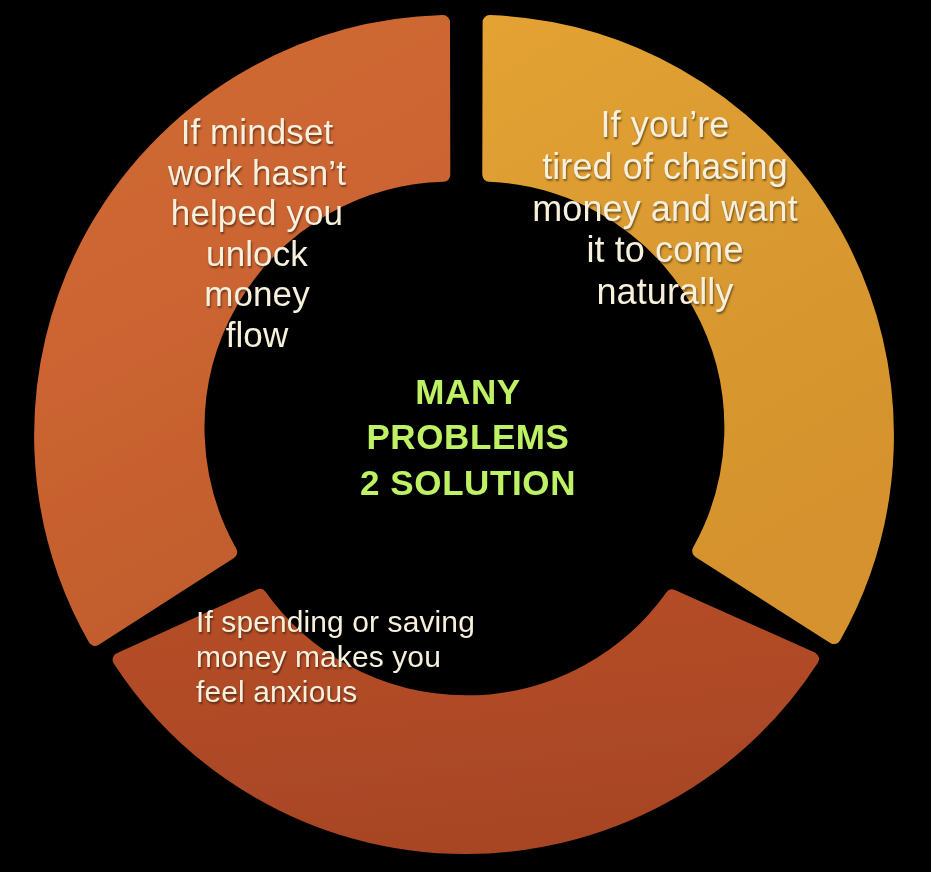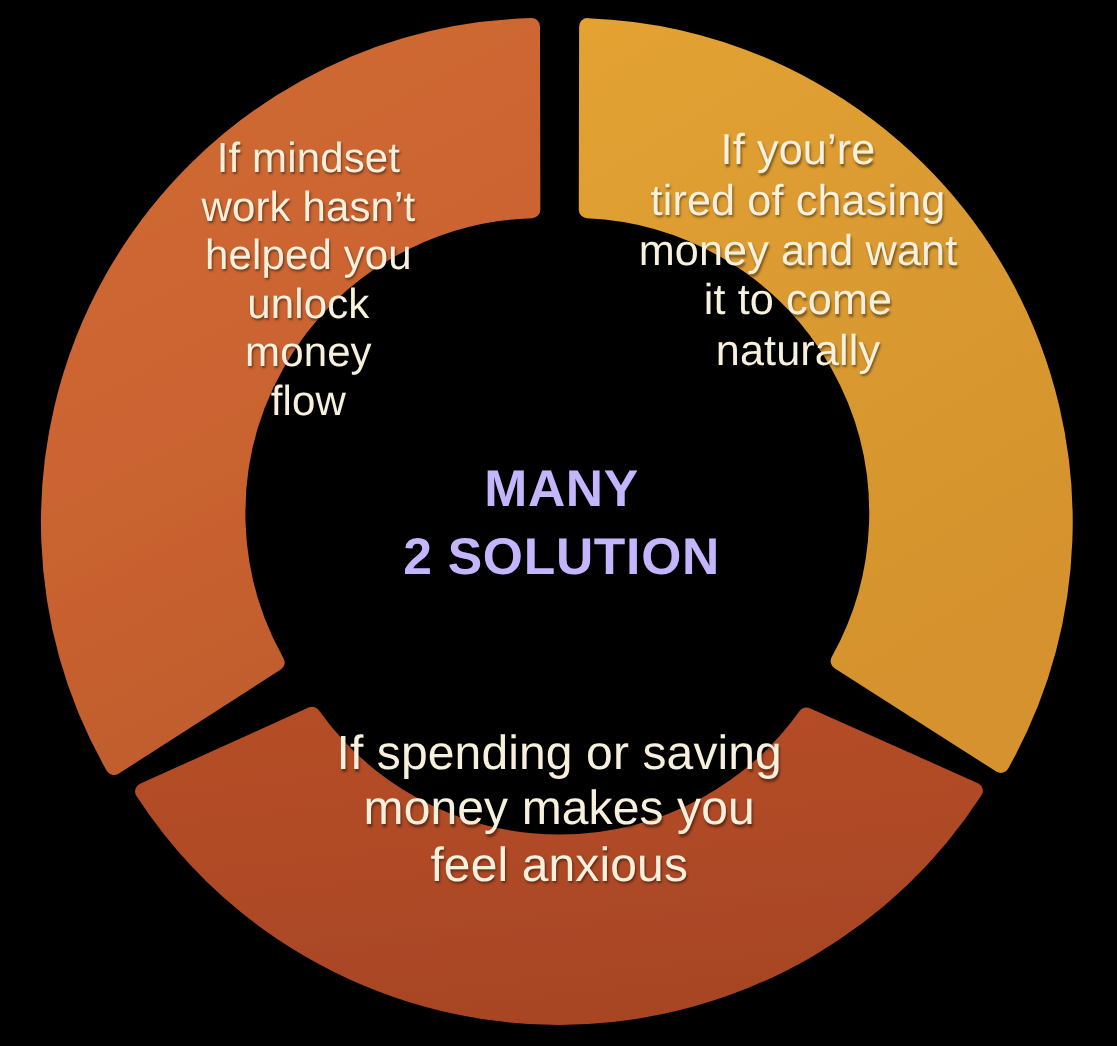--- a/index.html
+++ b/index.html
@@ -60,44 +60,43 @@
     top: 104px;
     width: 390px;
     font-size: 36px;
     text-align: center;
   }
 
   #label-bottom {
     left: 196px;
     top: 605px;
     width: 540px;
-    font-size: 40px;
-    text-align: center;
+    font-size: 30px;
   }
 
   
   #center-hub {
     position: absolute;
     left: 316px;
     top: 285px;
     width: 304px;
     height: 304px;
     border-radius: 50%;
     background: #000000;
     display: flex;
     flex-direction: column;
     align-items: center;
     justify-content: center;
     text-align: center;
   }
   #center-hub .hub-line {
-    color: #c4b5fd;
+    color: #bef264;
     font-family: "Liberation Sans", sans-serif;
     font-weight: 700;
-    font-size: 43px;
+    font-size: 35px;
     letter-spacing: 0.6px;
     line-height: 1.30;
     white-space: nowrap;
   }
 </style>
 </head>
 <body>
 
 <div id="infographic">
 
@@ -158,16 +157,17 @@
 money and want
 it to come
 naturally</div>
 
   <div class="seg-label" id="label-bottom">If spending or saving
 money makes you
 feel anxious</div>
 
   <div id="center-hub">
     <div class="hub-line">MANY</div>
+    <div class="hub-line">PROBLEMS</div>
     <div class="hub-line">2 SOLUTION</div>
   </div>
 
 </div>
 
 </body></html>

